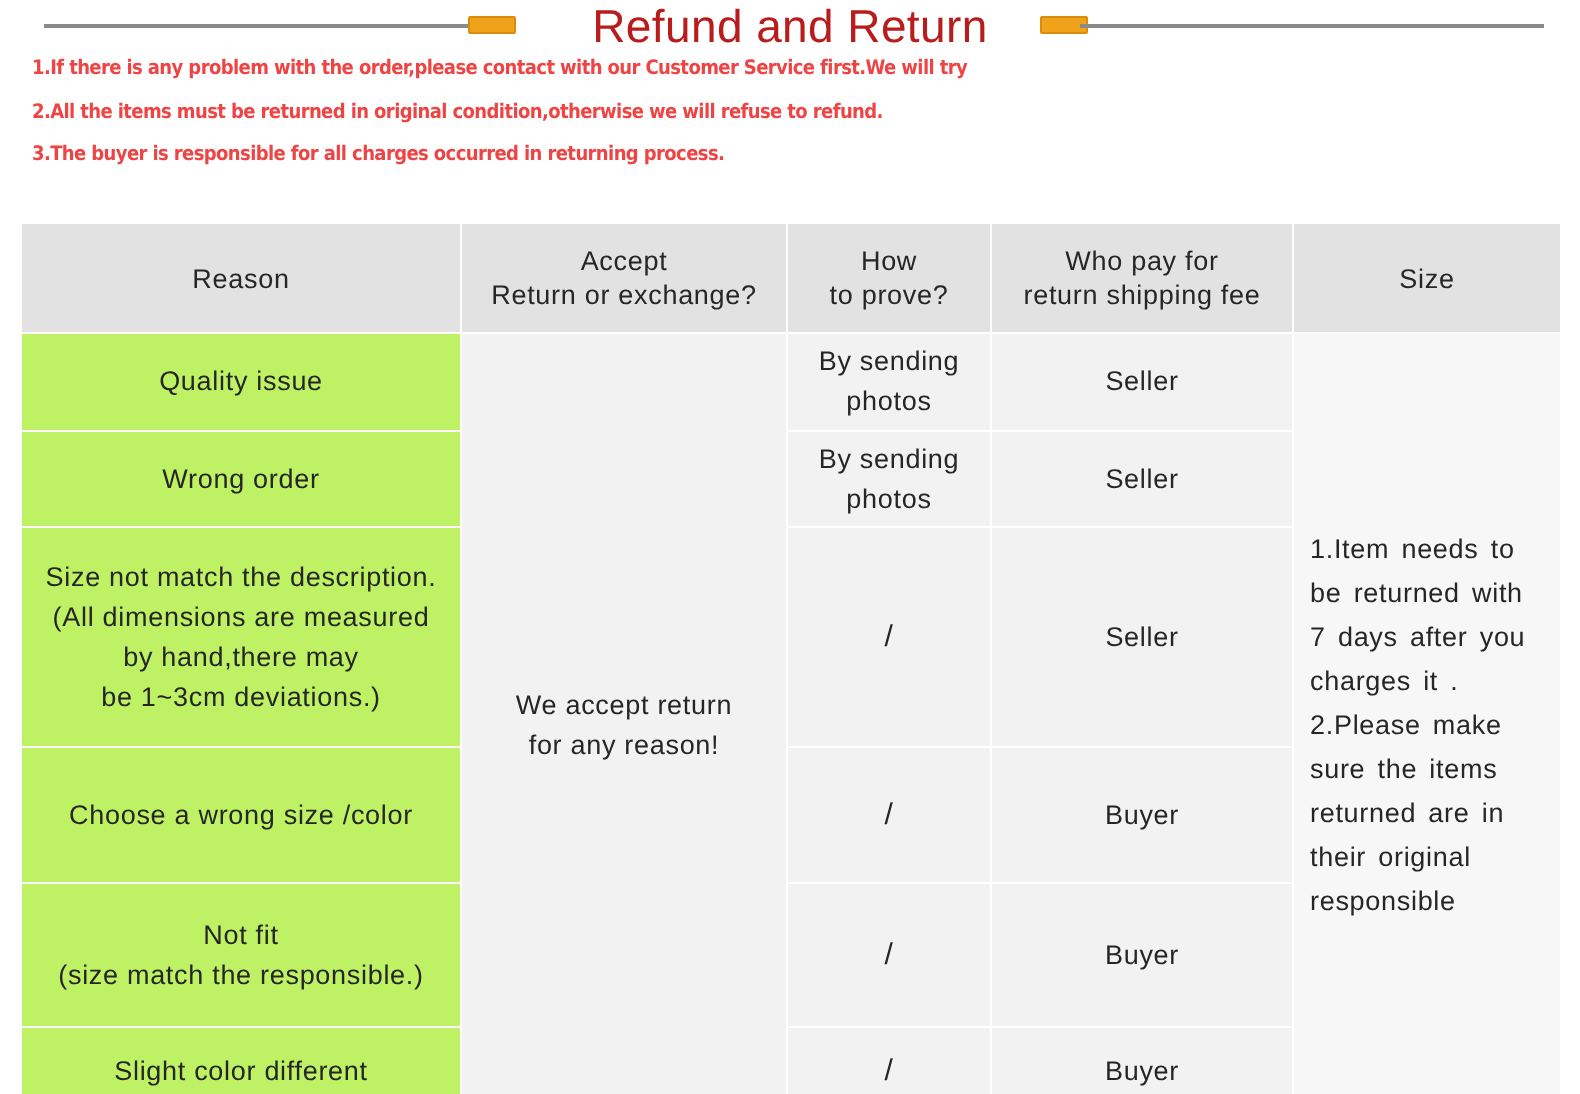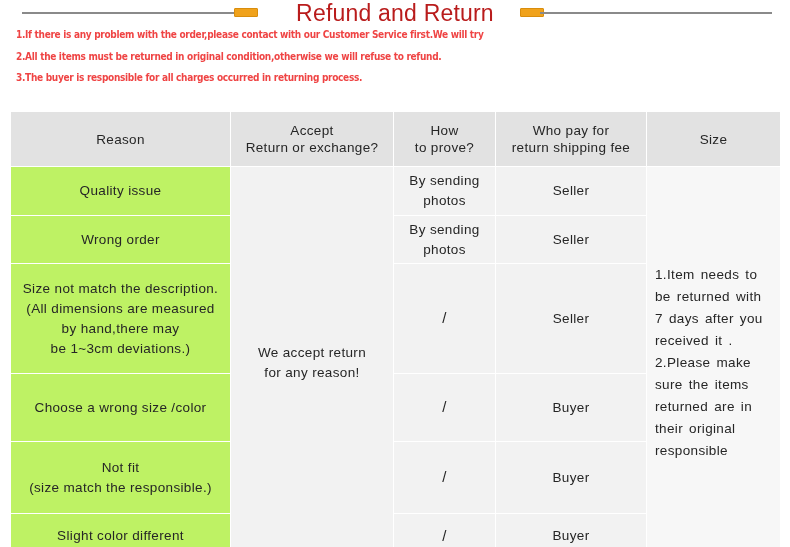--- a/index.html
+++ b/index.html
@@ -182,21 +182,21 @@
           <span>By sending</span><br>
           <span>photos</span>
         </td>
         <td class="c-light">
           <span>Seller</span>
         </td>
         <td class="c-note" rowspan="6">
           <span class="note-body">1.Item needs to</span>
           <span class="note-body">be returned with</span>
           <span class="note-body">7 days after you</span>
-          <span class="note-body">received it .</span>
+          <span class="note-body">charges it .</span>
           <span class="note-body">2.Please make</span>
           <span class="note-body">sure the items</span>
           <span class="note-body">returned are in</span>
           <span class="note-body">their original</span>
           <span class="note-body">responsible</span>
         </td>
       </tr>
 
       <tr style="height:48px">
         <td class="c-reason">

